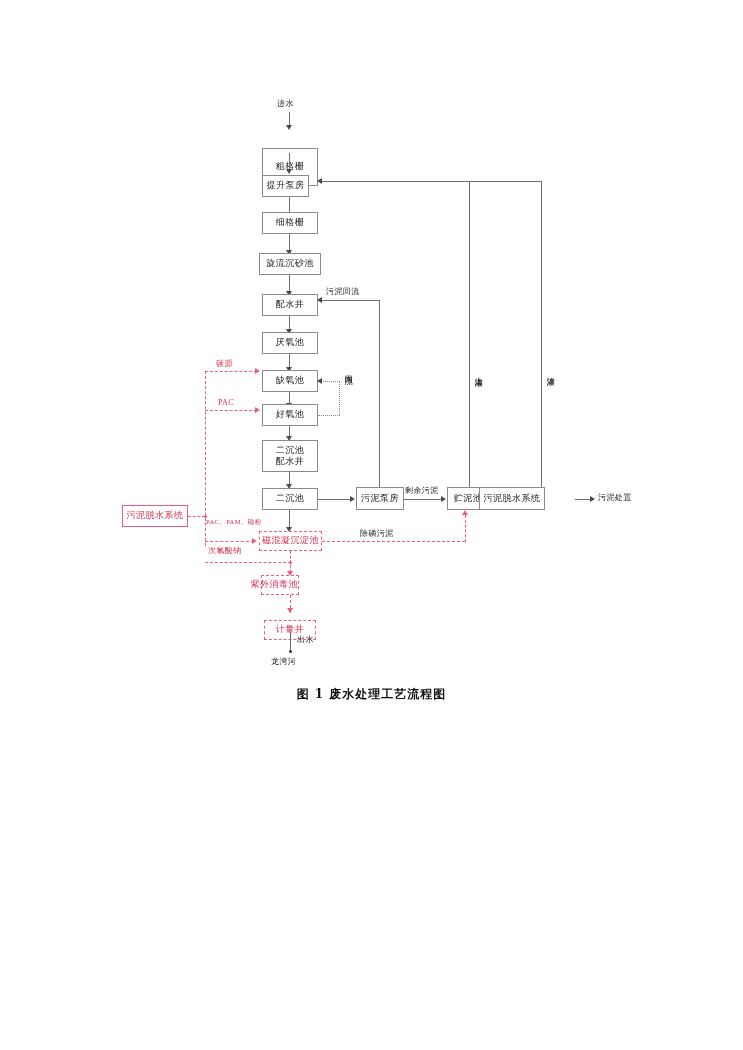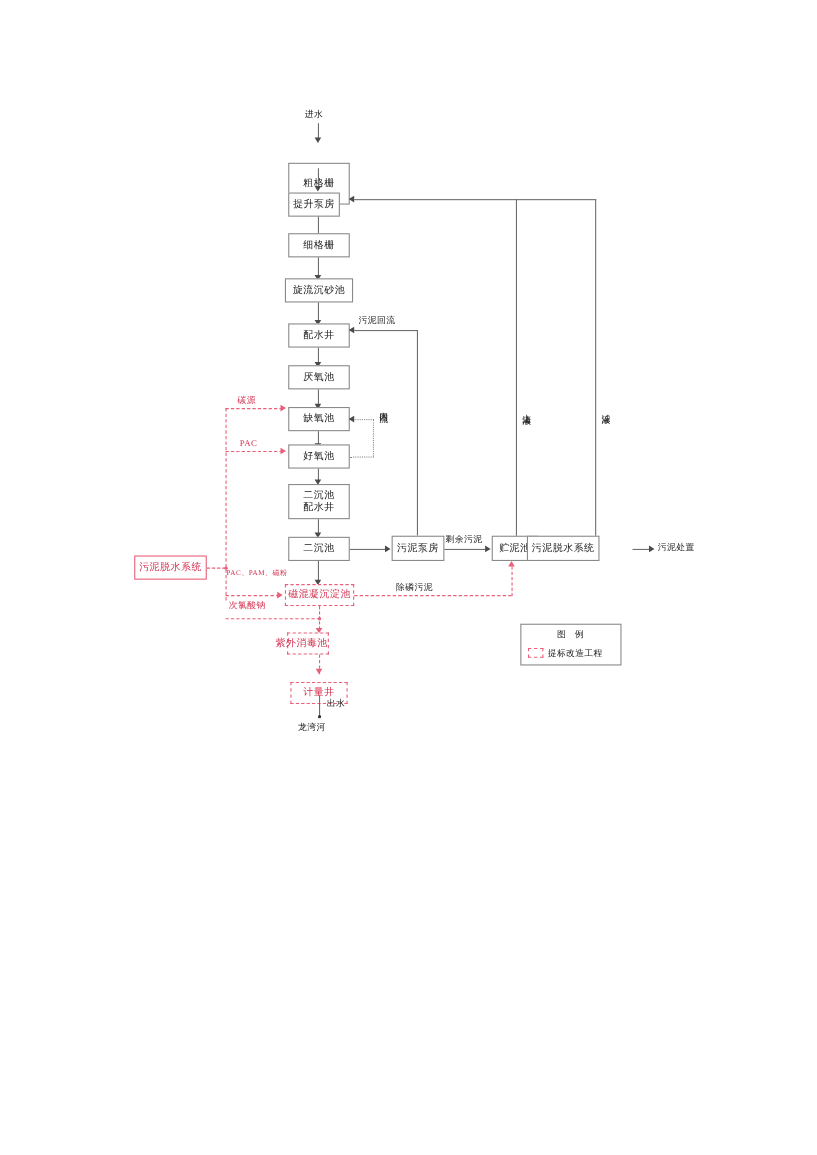--- a/index.html
+++ b/index.html
@@ -223,22 +223,16 @@
   <div class="lbl red" style="left:218px;top:399px;text-align:center;">PAC</div>
 
   <div class="rl h" style="left:205px;top:541px;width:49px;"></div>
   <div class="ar rright" style="left:252px;top:538px;"></div>
   <div class="lbl red" style="left:206px;top:518px;font-size:6.5px;">PAC、PAM、磁粉</div>
 
   <div class="rl h" style="left:205px;top:562px;width:86px;"></div>
   <div class="rdot" style="left:289px;top:561px;"></div>
   <div class="lbl red" style="left:208px;top:547px;">次氯酸钠</div>
 
-  <div id="legend-box">
-    <div id="legend-title">图  例</div>
-    <div id="legend-row">
-      <div id="legend-swatch"></div>
-      <div id="legend-text">提标改造工程</div>
-    </div>
-  </div>
-
+
+  <div id="figure-caption">图 1    废水处理工艺流程图</div>
 
 </div>
 
 </body></html>

